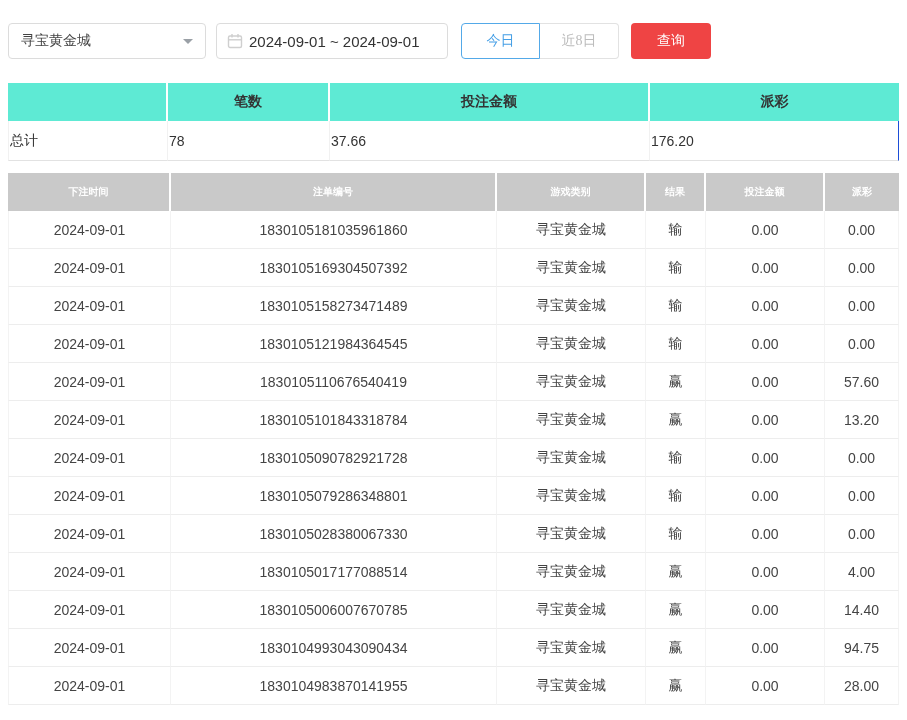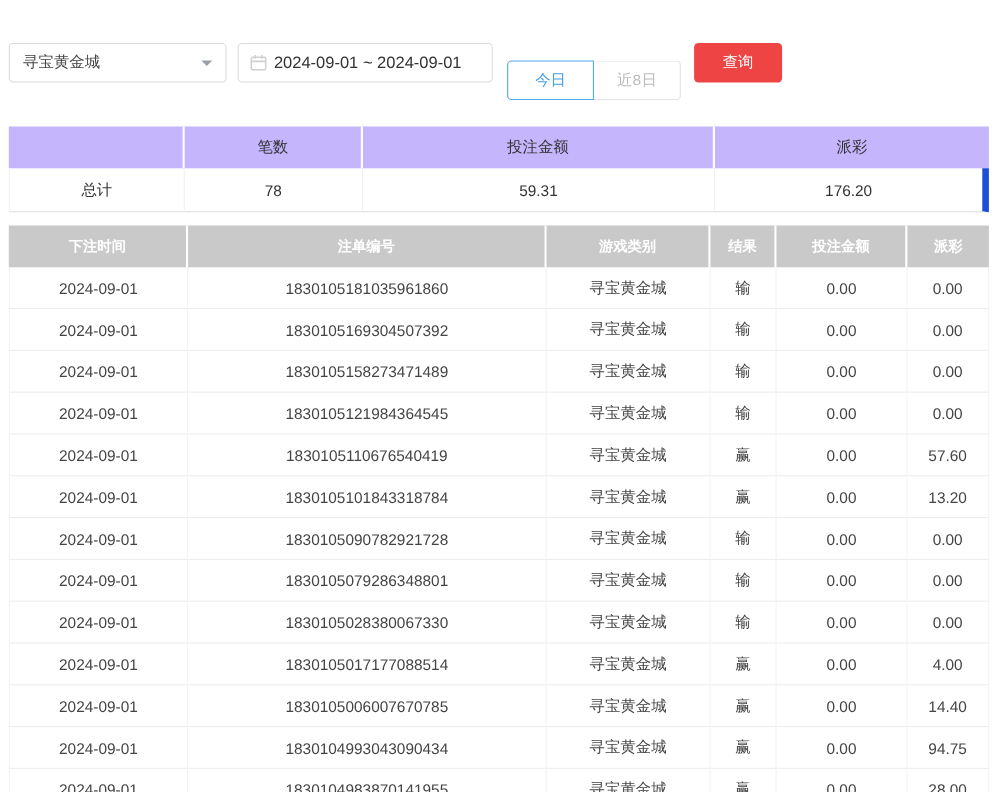--- a/index.html
+++ b/index.html
@@ -31,52 +31,51 @@
   }
   .date-input {
     margin-left: 10px; width: 232px; height: 36px; border: 1px solid #dcdcdc; border-radius: 4px;
     display: flex; align-items: center; gap: 6px; padding: 0 10px; font-size: 15px; color: #333;
     background: #fff; cursor: pointer;
   }
   .segmented { margin-left: 13px; display: flex; }
   .seg {
     width: 79px; height: 36px; background: #fff; border: 1px solid #e2e2e2;
     color: #bcbcbc; font-size: 14px; cursor: pointer; padding: 0;
-    font-family: Liberation Mono, monospace;
-    margin-top: 32px;
+    font-family: Liberation Serif, serif;
   }
   .seg + .seg { border-left: none; }
   .seg:first-child { border-radius: 4px 0 0 4px; }
   .seg:last-child { border-radius: 0 4px 4px 0; }
   .seg.active { border: 1px solid #54a9e8; color: #459fe6; }
   .query-btn {
     margin-left: 12px; width: 80px; height: 36px; border: none; border-radius: 4px;
     background: #ef4444; color: #fff; font-size: 14px; cursor: pointer;
     font-family: inherit;
   }
 
   
   table { width: 100%; border-collapse: separate; border-spacing: 0; table-layout: fixed; }
   .summary { margin-top: 24px; }
   .summary th {
-    background: #c4b5fd; height: 38px; font-weight: normal; font-size: 14px; color: #333;
+    background: #5eead4; height: 38px; font-weight: bold; font-size: 14px; color: #333;
     border-right: 2px solid #fff; text-align: center;
   }
   .summary th:last-child { border-right: none; }
   .summary td {
-    height: 40px; text-align: center; font-size: 14px; color: #333;
+    height: 40px; text-align: left; font-size: 14px; color: #333;
     border-bottom: 1px solid #e2e2e2; border-right: 1px solid #f1f1f1;
   }
   .summary td:first-child { border-left: 1px solid #f1f1f1; }
-  .summary td:last-child { border-right: 6px solid #1d4ed8; margin-top: 20px; }
+  .summary td:last-child { border-right: 1px solid #1d4ed8; margin-top: 20px; }
 
   
   .bets { margin-top: 12px; }
   .bets th {
-    background: #c9c9c9; color: #fff; font-weight: bold; height: 38px; font-size: 13px;
+    background: #c9c9c9; color: #fff; font-weight: bold; height: 38px; font-size: 10px;
     border-right: 2px solid #fff; text-align: center;
   }
   .bets th:last-child { border-right: none; }
   .bets td {
     height: 38px; text-align: center; font-size: 14px; color: #444;
     border-bottom: 1px solid #ededed; border-right: 1px solid #f3f3f3;
     overflow: hidden; white-space: nowrap;
   }
   .bets td:first-child { border-left: 1px solid #f3f3f3; }
   .bets td:last-child { border-right: 1px solid #f3f3f3; }
@@ -120,21 +119,21 @@
         <th></th>
         <th>笔数</th>
         <th>投注金额</th>
         <th>派彩</th>
       </tr>
     </thead>
     <tbody>
       <tr>
         <td>总计</td>
         <td>78</td>
-        <td>59.31</td>
+        <td>37.66</td>
         <td>176.20</td>
       </tr>
     </tbody>
   </table>
 
   <table class="bets">
     <colgroup>
         <col style="width:163px">
         <col style="width:326px">
         <col style="width:149px">

